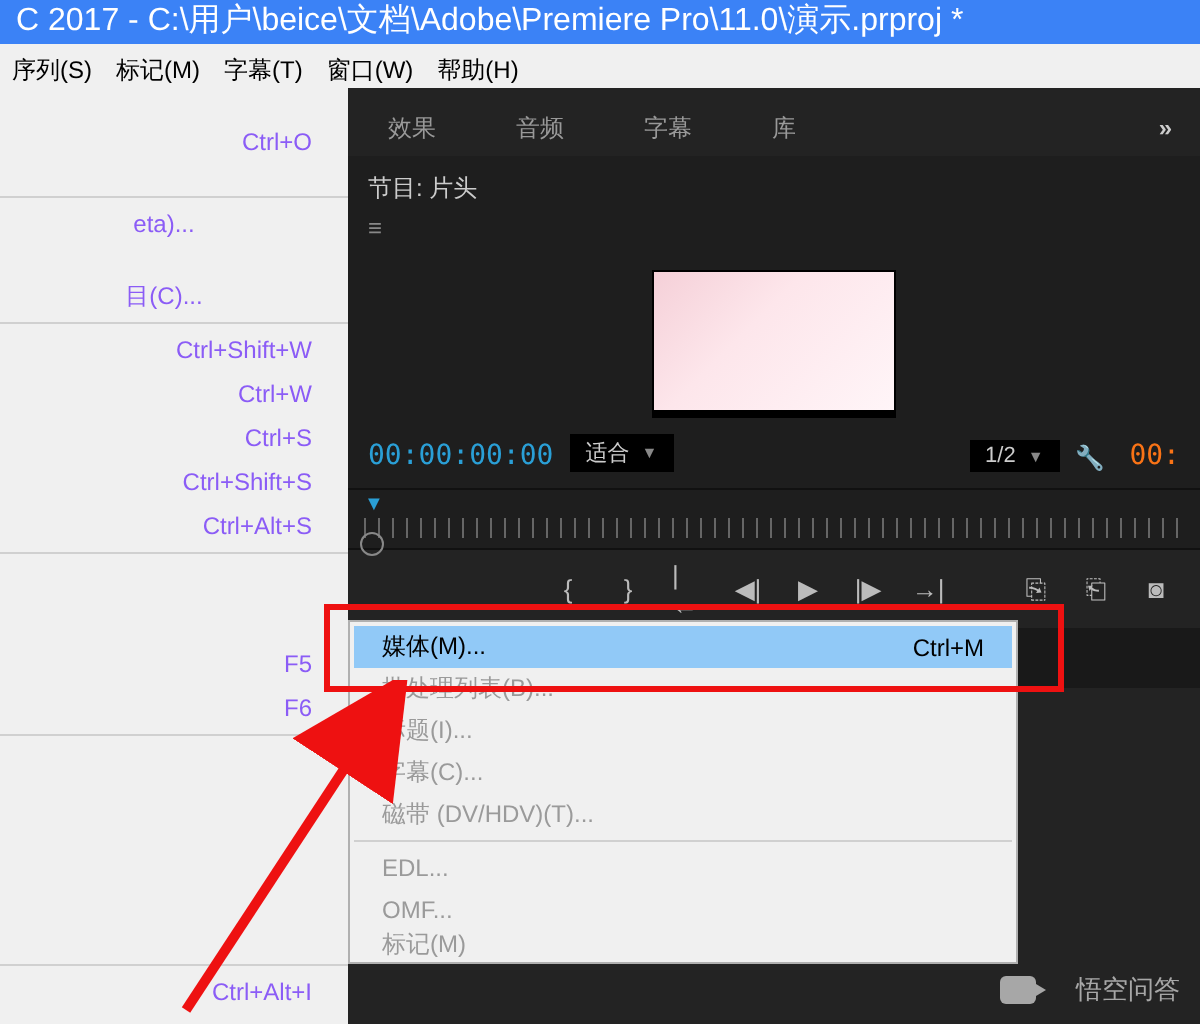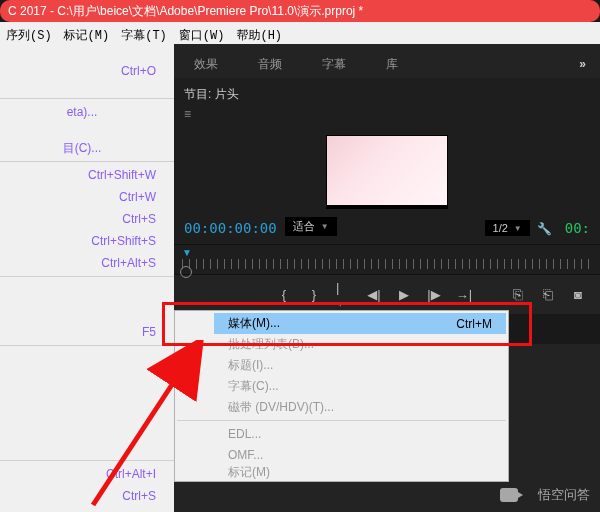--- a/index.html
+++ b/index.html
@@ -1,21 +1,21 @@
 <!DOCTYPE html>
 <html><head>
   <meta charset="utf-8">
   <style>
     * { margin: 0; padding: 0; box-sizing: border-box; font-family: "Microsoft YaHei", "Segoe UI", sans-serif; }
     body { width: 600px; height: 512px; overflow: hidden; background: #1a1a1a; position: relative; }
     
-    .title-bar { background: #ef4444; color: #fff; font-size: 12px; padding: 4px 8px; height: 22px; line-height: 14px; border-radius: 10px; }
+    .title-bar { background: #3b82f6; color: #fff; font-size: 16px; padding: 4px 8px; height: 22px; line-height: 14px; }
     
     .menu-bar { background: #f0f0f0; color: #000; font-size: 12px; padding: 3px 0; height: 22px; display: flex; }
-    .menu-bar span { padding: 2px 6px; font-family: Liberation Mono, monospace; }
+    .menu-bar span { padding: 2px 6px; }
     
     .main { position: relative; height: calc(100% - 44px); background: #232323; }
     
     .open-menu { position: absolute; left: 0; top: 0; width: 174px; background: #f0f0f0; height: 100%; z-index: 10; }
     .open-menu .row { display: flex; justify-content: flex-end; padding: 3px 18px 3px 8px; font-size: 12px; color: #8b5cf6; height: 22px; align-items: center; }
     .open-menu .row.left { justify-content: center; }
     .open-menu .sep { height: 1px; background: #d0d0d0; margin: 2px 0; }
     
     .tabs-row { margin-left: 174px; background: #232323; height: 34px; display: flex; align-items: center; color: #999; font-size: 12px; padding-top: 6px; }
     .tabs-row .tab { padding: 6px 20px; }
@@ -25,34 +25,34 @@
     .project-panel .hdr { display: flex; align-items: flex-start; gap: 4px; flex-direction: column; }
     
     .preview { margin-left: 174px; background: #1e1e1e; padding: 6px 0 0 0; display: flex; justify-content: center; }
     .preview .thumb { width: 122px; height: 74px; background: linear-gradient(135deg, #f5d0d8 0%, #fde6eb 40%, #fff5f8 100%); border: 1px solid #000; border-bottom: 4px solid #000; }
     
     .controls-row { margin-left: 174px; background: #1e1e1e; display: flex; align-items: flex-end; padding: 8px 10px; gap: 8px; font-size: 12px; }
     .controls-row .tc { color: #2a9fd6; font-family: monospace; font-size: 14px; }
     .controls-row .sel { background: #000000; color: #ccc; padding: 2px 8px; font-size: 11px; display: flex; align-items: center; gap: 6px; }
     .controls-row .car { font-size: 8px; color: #888; }
     .controls-row .wrench { color: #aaa; margin-left: auto; }
-    .controls-row .tc2 { color: #22c55e; font-family: monospace; font-size: 14px; margin-left: 4px; }
+    .controls-row .tc2 { color: #f97316; font-family: monospace; font-size: 14px; margin-left: 4px; }
     
     .timeline-ruler { margin-left: 174px; background: #1e1e1e; height: 30px; position: relative; border-top: 1px solid #111; }
     .timeline-ruler .playhead { position: absolute; left: 8px; top: 2px; color: #2a9fd6; font-size: 10px; }
     .timeline-ruler .ticks { position: absolute; left: 8px; right: 8px; top: 14px; height: 10px; background: repeating-linear-gradient(to right, #666 0, #666 1px, transparent 1px, transparent 7px); }
     .timeline-ruler .ring { position: absolute; left: 6px; bottom: -4px; width: 12px; height: 12px; border: 1.5px solid #888; border-radius: 50%; }
     
     .transport { margin-left: 174px; background: #232323; height: 40px; display: flex; align-items: center; justify-content: flex-end; gap: 14px; padding: 0 14px; color: #bbb; font-size: 13px; border-top: 1px solid #111; }
     .transport span { display: inline-flex; width: 16px; justify-content: center; }
     
     .dark-gap { margin-left: 174px; background: #191919; height: 30px; }
     
     .submenu { position: absolute; left: 174px; top: 266px; width: 335px; background: #f0f0f0; border: 1px solid #b0b0b0; z-index: 20; padding: 2px; }
-    .submenu .srow { display: flex; justify-content: space-between; padding: 4px 14px; font-size: 12px; color: #000; height: 21px; align-items: center; margin-left: 37px; }
+    .submenu .srow { display: flex; justify-content: space-between; padding: 4px 14px; font-size: 12px; color: #000; height: 21px; align-items: center; }
     .submenu .srow.hl { background: #91c9f7; }
     .submenu .srow.dis { color: #9a9a9a; }
     .submenu .ssep { height: 1px; background: #d0d0d0; margin: 2px 0; }
     
     .red-box { position: absolute; left: 162px; top: 258px; width: 370px; height: 44px; border: 3px solid #e11; z-index: 30; pointer-events: none; }
     .red-arrow { position: absolute; left: 88px; top: 296px; width: 120px; height: 170px; z-index: 30; pointer-events: none; }
     
     .watermark { position: absolute; right: 10px; bottom: 8px; color: rgba(255,255,255,0.6); font-size: 13px; display: flex; align-items: center; gap: 20px; z-index: 5; }
     .watermark .logo { width: 18px; height: 14px; background: rgba(255,255,255,0.6); border-radius: 3px; position: relative; }
     .watermark .logo::after { content: ""; position: absolute; right: -5px; top: 4px; border-left: 5px solid rgba(255,255,255,0.6); border-top: 3px solid transparent; border-bottom: 3px solid transparent; }
@@ -101,20 +101,23 @@
     <div class="row">
         <span>Ctrl+Shift+S</span>
       </div>
     <div class="row">
         <span>Ctrl+Alt+S</span>
       </div>
     <div class="sep"></div>
     <div class="row" style="height:42px"></div>
     <div class="row">
         <span>F5</span>
+      </div>
+    <div class="row">
+        <span>F6</span>
       </div>
     <div class="sep"></div>
     <div class="row" style="height:110px"></div>
     <div class="sep"></div>
     <div class="row">
         <span>Ctrl+Alt+I</span>
       </div>
     <div class="row">
         <span>Ctrl+S</span>
       </div>

